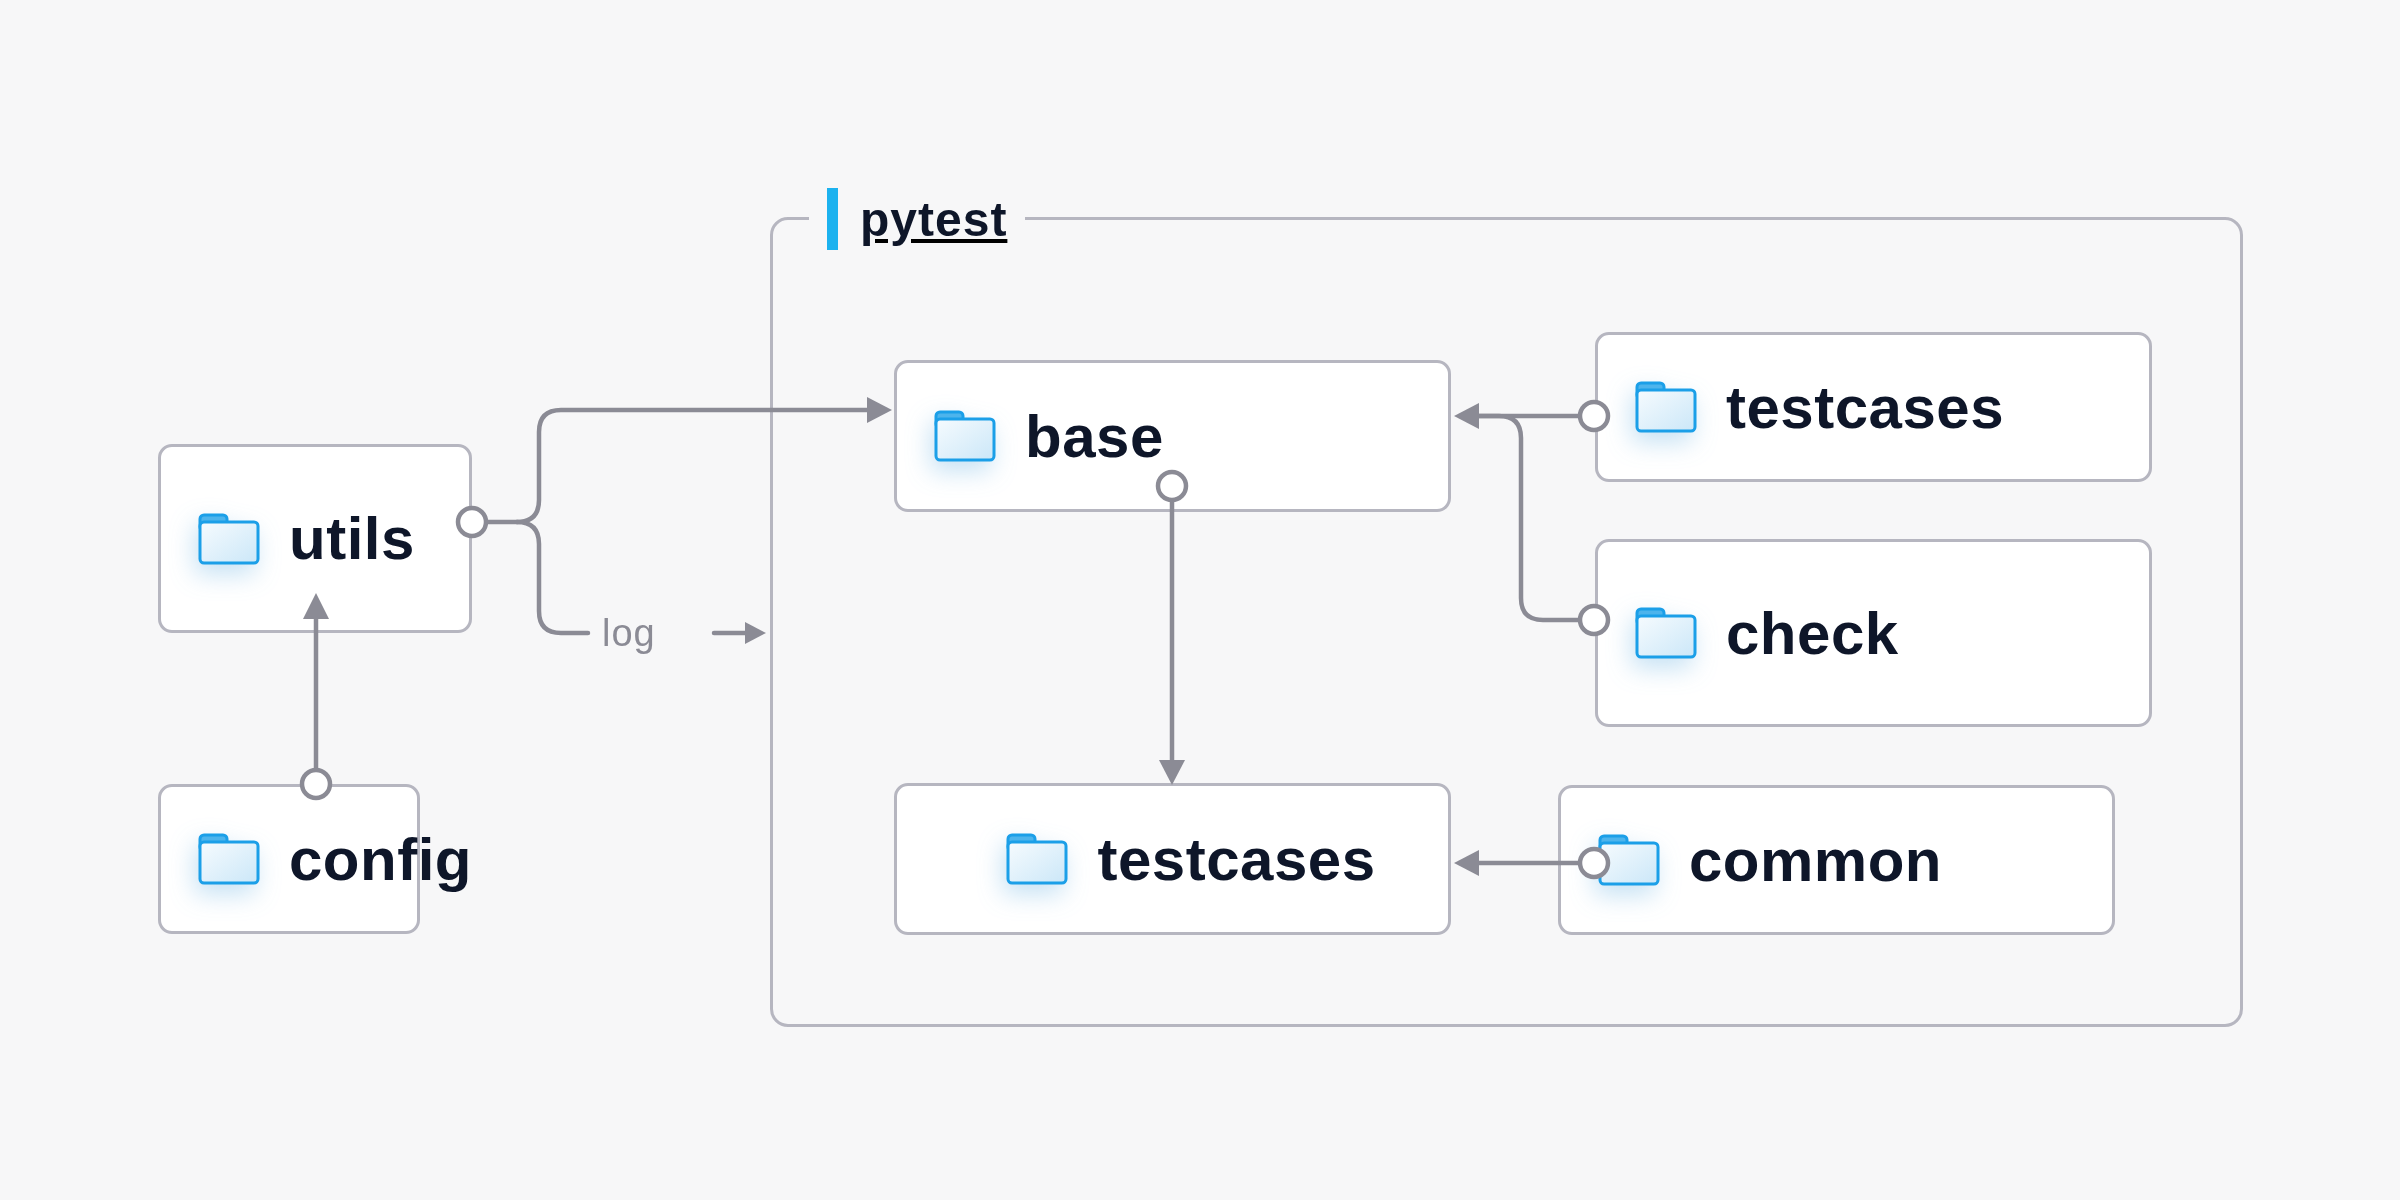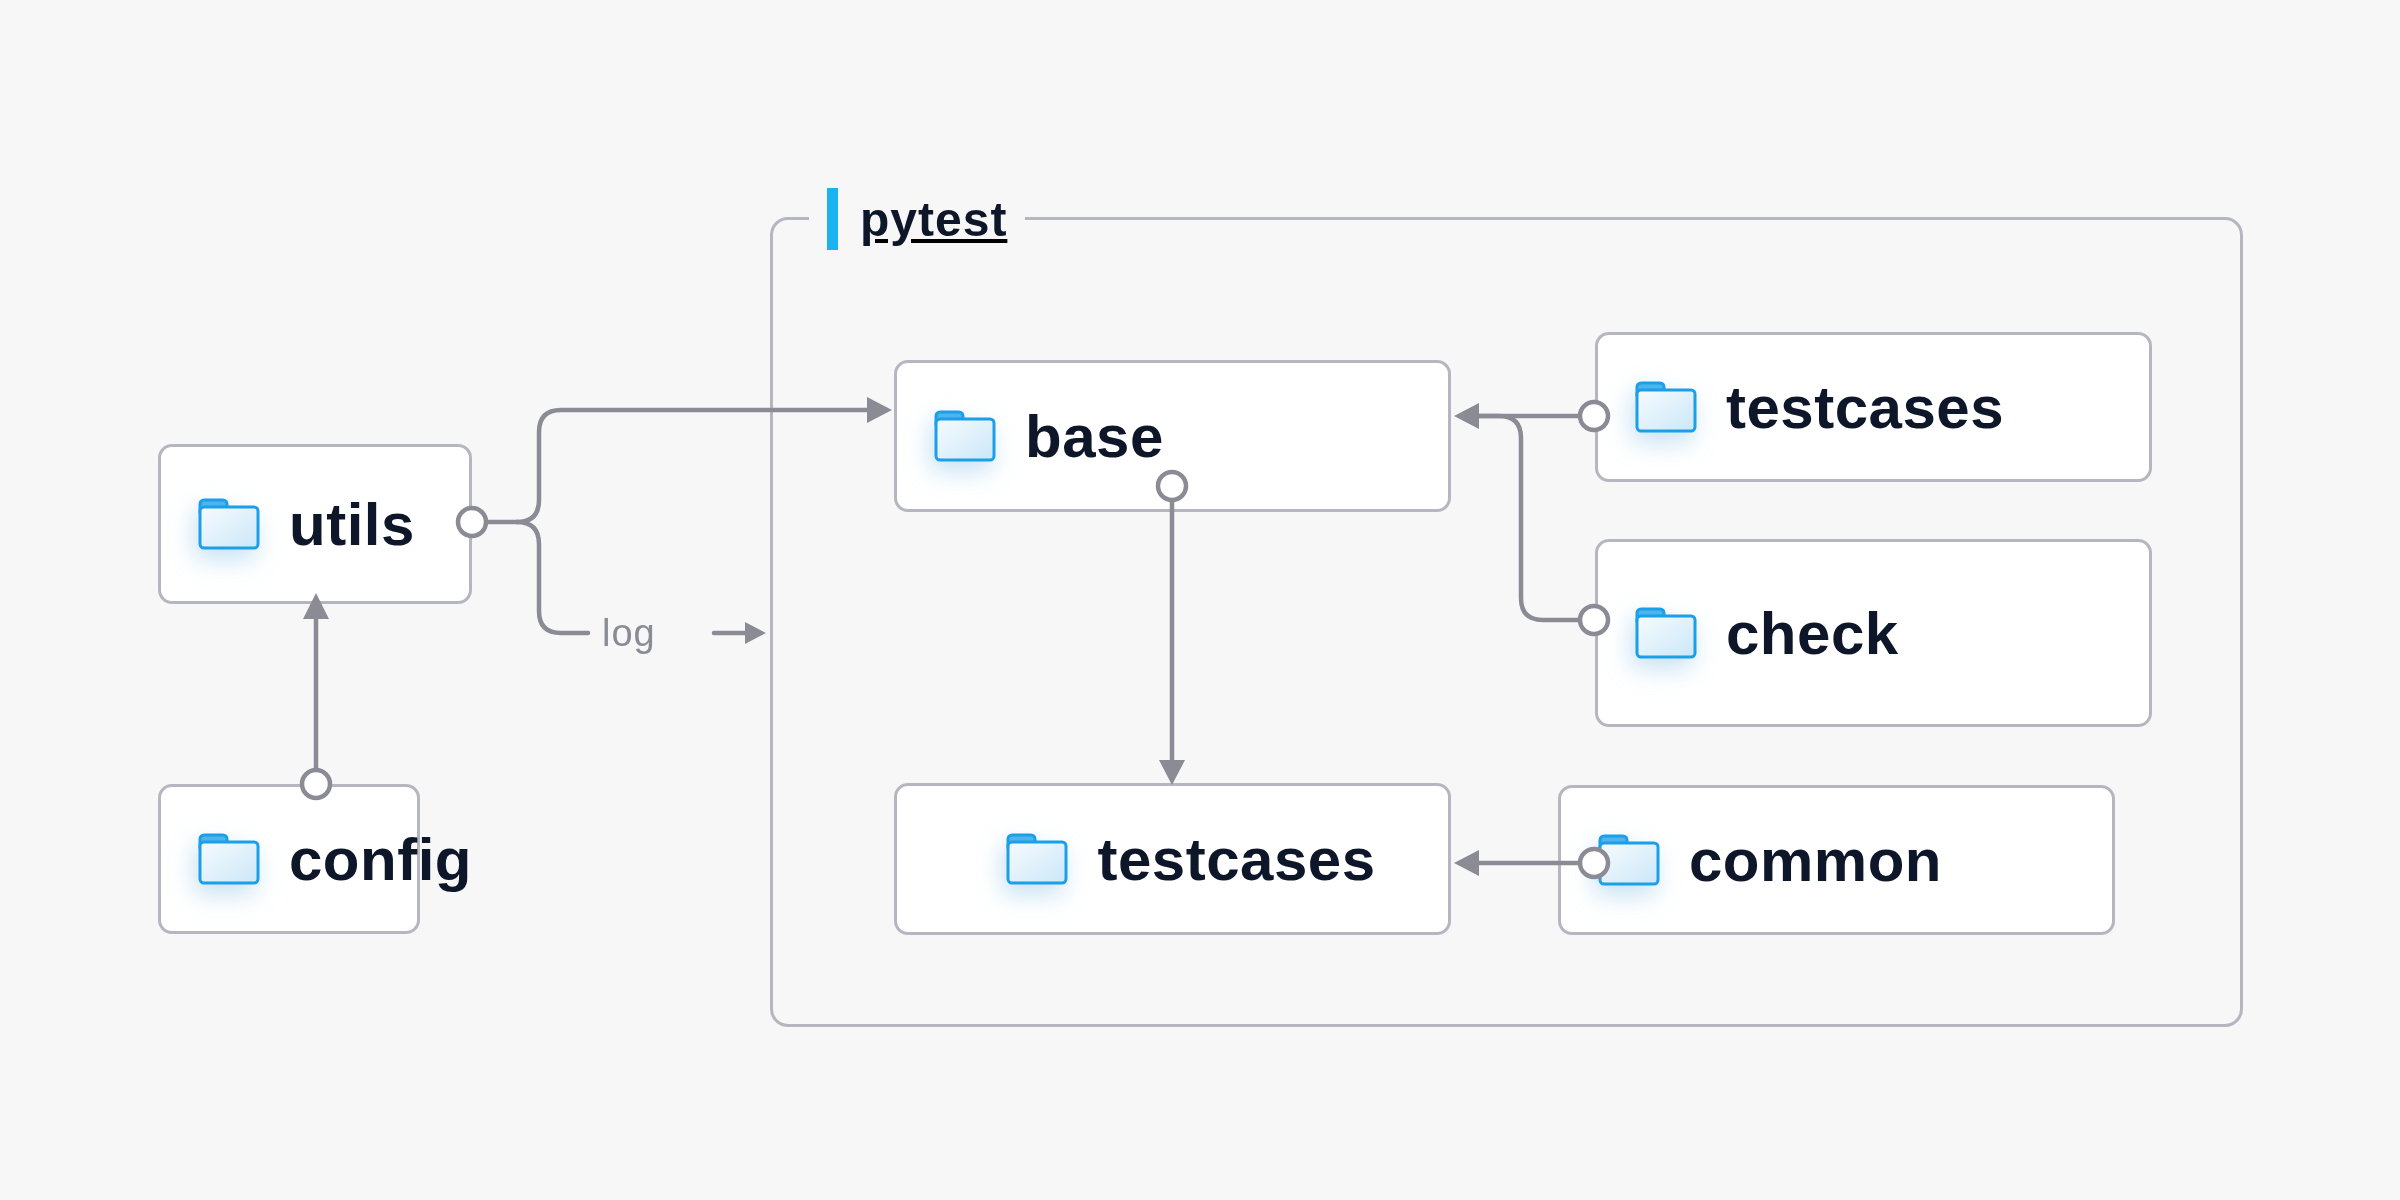--- a/index.html
+++ b/index.html
@@ -69,21 +69,21 @@
     color: #0e1629;
     letter-spacing: 0.5px;
     white-space: nowrap;
   }
   .folder {
     width: 64px;
     height: 54px;
     flex: 0 0 auto;
     filter: drop-shadow(-4px 10px 12px rgba(70, 160, 220, 0.30));
   }
-  #node-utils     { left: 158px;  top: 444px; width: 314px; height: 160px; }
+  #node-utils     { left: 158px;  top: 444px; width: 314px; height: 189px; }
   #node-config    { left: 158px;  top: 784px; width: 262px; height: 150px; }
   #node-base      { left: 894px;  top: 332px; width: 557px; height: 152px; margin-top: 28px; }
   #node-pymilvus  { left: 1595px; top: 332px; width: 557px; height: 150px; }
   #node-check     { left: 1595px; top: 539px; width: 557px; height: 188px; }
   #node-testcases { left: 894px;  top: 783px; width: 557px; height: 152px; justify-content: center; }
   #node-common    { left: 1558px; top: 785px; width: 557px; height: 150px; }
   
   .edge-label {
     position: absolute;
     left: 602px;

